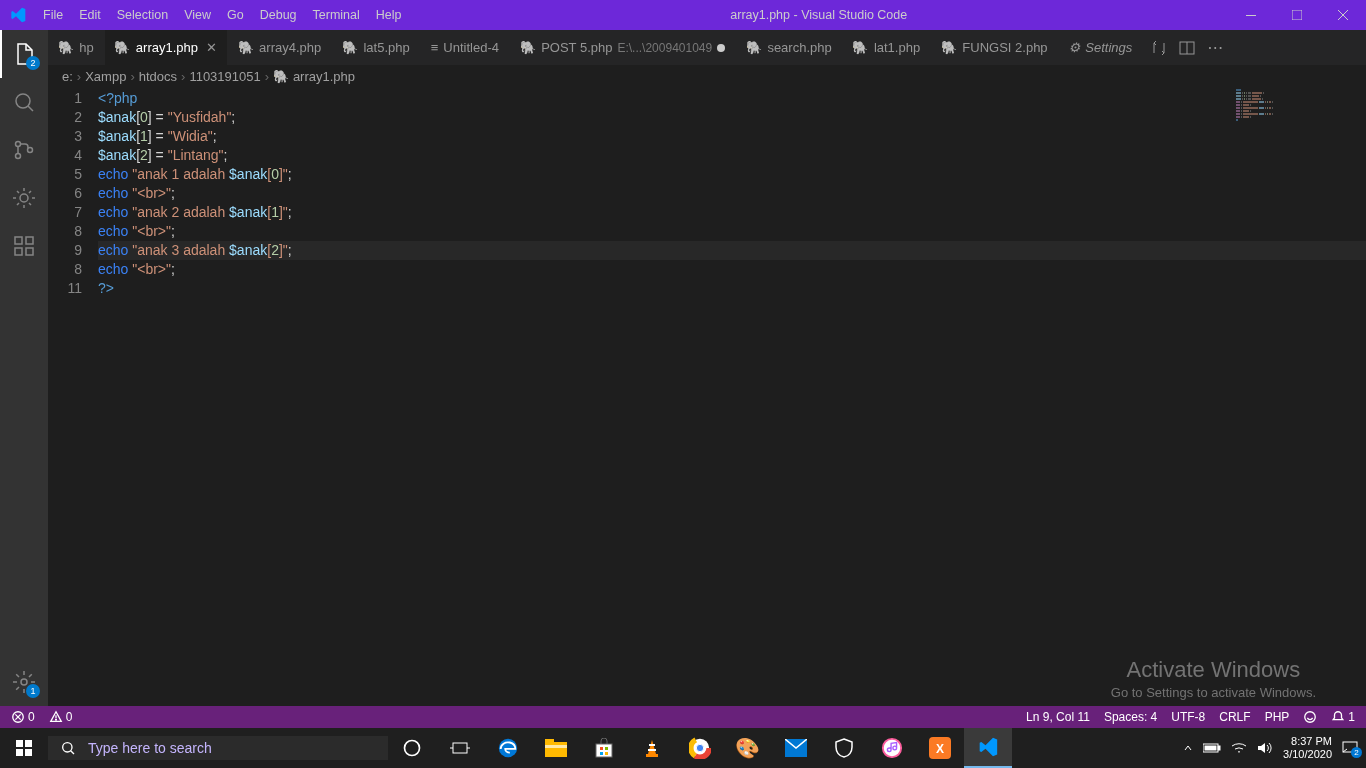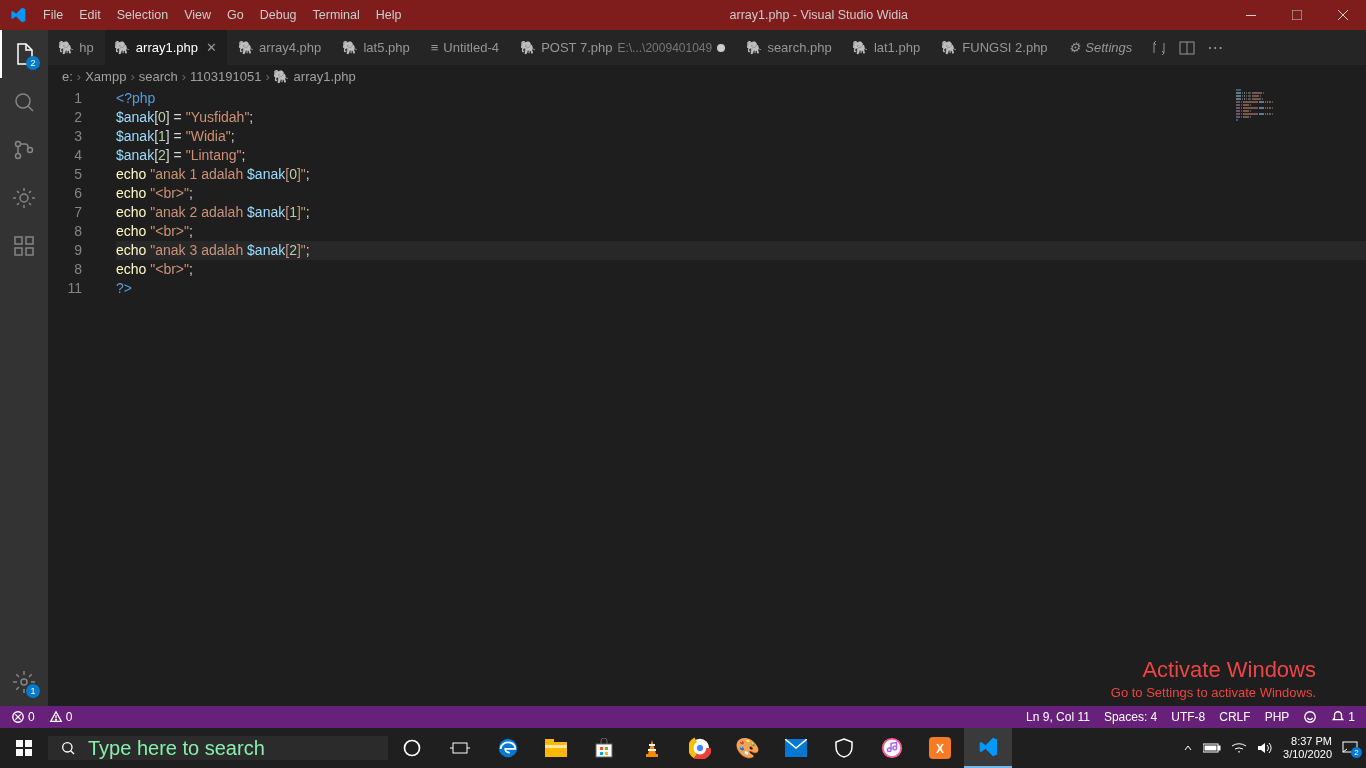--- a/index.html
+++ b/index.html
@@ -1,17 +1,17 @@
 <!DOCTYPE html>
 <html><head>
 <meta charset="utf-8">
 <style>
 * { margin: 0; padding: 0; box-sizing: border-box; font-family: 'Segoe UI', sans-serif; }
 body { background: #1e1e1e; color: #cccccc; width: 1366px; height: 768px; overflow: hidden; position: relative; }
-.titlebar { height: 30px; background: #7f1d1d; display: flex; align-items: center; font-size: 12.5px; }
+.titlebar { height: 30px; background: #6d28d9; display: flex; align-items: center; font-size: 12.5px; }
 .titlebar .logo { width: 35px; display: flex; justify-content: center; color: #007acc; }
 .titlebar .menu { display: flex; }
 .titlebar .menu-item { padding: 0 8px; cursor: pointer; line-height: 30px; }
 .titlebar .title { flex: 1; text-align: center; color: #cccccc; }
 .titlebar .win-controls { display: flex; }
 .titlebar .win-btn { width: 46px; height: 30px; display: flex; align-items: center; justify-content: center; cursor: pointer; }
 .main { display: flex; height: calc(100% - 30px - 22px - 40px); }
 .activitybar { width: 48px; background: #333333; display: flex; flex-direction: column; justify-content: space-between; }
 .activitybar .top, .activitybar .bottom { display: flex; flex-direction: column; }
 .activity-icon { width: 48px; height: 48px; display: flex; align-items: center; justify-content: center; color: #858585; cursor: pointer; position: relative; }
@@ -23,42 +23,42 @@
 .tab.active { background: #1e1e1e; color: #ffffff; }
 .tab .php-icon { color: #a074c4; font-size: 13px; }
 .tab .close { color: #969696; margin-left: 3px; }
 .tab.settings { margin-left: auto; font-style: italic; }
 .tab-actions { display: flex; align-items: center; padding: 0 8px; gap: 12px; color: #969696; }
 .breadcrumb { height: 22px; padding: 0 14px; display: flex; align-items: center; font-size: 13px; color: #a0a0a0; gap: 4px; background: #1e1e1e; }
 .breadcrumb .sep { color: #666; }
 .code-area { flex: 1; display: flex; position: relative; font-family: Consolas, 'Courier New', monospace; font-size: 14px; }
 .gutter { width: 50px; text-align: right; padding-right: 16px; color: #858585; user-select: none; padding-top: 2px; }
 .gutter div { height: 19px; line-height: 19px; }
-.code { flex: 1; padding-top: 2px; position: relative; margin-left: 18px; }
+.code { flex: 1; padding-top: 2px; position: relative; }
 .code-line { height: 19px; line-height: 19px; white-space: pre; }
 .code-line.hl { background: #282828; }
 .c-tag { color: #569cd6; }
 .c-var { color: #9cdcfe; }
 .c-num { color: #b5cea8; }
 .c-str { color: #ce9178; }
-.c-key { color: #fef9c3; }
+.c-key { color: #3b82f6; }
 .c-punc { color: #d4d4d4; }
 .minimap { position: absolute; top: 0; right: 14px; width: 120px; height: 100%; opacity: 0.5; padding: 2px 4px; }
 .minimap-line { height: 2px; margin-bottom: 1px; display: flex; gap: 1px; }
 .minimap-line span { height: 2px; display: inline-block; }
 .scrollbar { position: absolute; right: 0; top: 0; width: 14px; height: 100%; background: transparent; }
 .statusbar { height: 22px; background: #68217a; color: #ffffff; display: flex; align-items: center; font-size: 12px; padding: 0 8px; justify-content: space-between; }
 .statusbar .left, .statusbar .right { display: flex; align-items: center; gap: 8px; }
 .statusbar .item { display: flex; align-items: center; gap: 3px; cursor: pointer; padding: 0 3px; }
-.watermark { position: absolute; bottom: 68px; right: 50px; color: #ef4444; text-align: right; }
+.watermark { position: absolute; bottom: 68px; right: 50px; color: #737373; text-align: center; }
 .watermark .t1 { font-size: 22px; }
 .watermark .t2 { font-size: 13px; margin-top: 2px; }
 .taskbar { position: absolute; bottom: 0; left: 0; width: 100%; height: 40px; background: #1f1f1f; display: flex; align-items: center; }
 .taskbar .start { width: 48px; height: 40px; display: flex; align-items: center; justify-content: center; cursor: pointer; }
-.taskbar .search { flex: 0 0 340px; height: 24px; background: #2b2b2b; display: flex; align-items: center; padding: 0 12px; color: #86efac; gap: 12px; font-size: 20px; }
+.taskbar .search { flex: 0 0 340px; height: 24px; background: #2b2b2b; display: flex; align-items: center; padding: 0 12px; color: #c4b5fd; gap: 12px; font-size: 14px; }
 .taskbar .tray { margin-left: auto; display: flex; align-items: center; color: #fff; gap: 10px; padding-right: 8px; font-size: 12px; }
 .taskbar .apps { display: flex; align-items: center; height: 100%; }
 .taskbar .app { width: 48px; height: 40px; display: flex; align-items: center; justify-content: center; cursor: pointer; font-size: 20px; }
 .taskbar .app.active { background: #3a3a3a; border-bottom: 2px solid #76b9ed; }
 .taskbar .clock { text-align: right; line-height: 1.2; font-size: 11px; }
 svg { display: block; }
 .dot { width: 8px; height: 8px; border-radius: 50%; background: #cccccc; display: inline-block; }
 </style>
 </head>
 <body>
@@ -72,21 +72,21 @@
   <div class="menu" id="menu-bar">
       <div class="menu-item">File</div>
       <div class="menu-item">Edit</div>
       <div class="menu-item">Selection</div>
       <div class="menu-item">View</div>
       <div class="menu-item">Go</div>
       <div class="menu-item">Debug</div>
       <div class="menu-item">Terminal</div>
       <div class="menu-item">Help</div>
     </div>
-  <div class="title">array1.php - Visual Studio Widia</div>
+  <div class="title">array1.php - Visual Studio Code</div>
   <div class="win-controls">
     <div class="win-btn">
         <svg width="10" height="1">
           <rect width="10" height="1" fill="#ccc"></rect>
         </svg>
       </div>
     <div class="win-btn">
         <svg width="10" height="10">
           <rect x="0" y="0" width="10" height="10" fill="none" stroke="#ccc"></rect>
         </svg>
@@ -169,21 +169,21 @@
           <div class="tab">
             <span class="php-icon">🐘</span>
             <span>lat5.php</span>
           </div>
           <div class="tab">
             <span style="color:#969696;">≡</span>
             <span>Untitled-4</span>
           </div>
           <div class="tab">
             <span class="php-icon">🐘</span>
-            <span>POST 7.php</span> 
+            <span>POST 5.php</span> 
             <span style="color:#777;font-size:12px;">E:\...\2009401049</span> 
             <span class="dot"></span>
           </div>
           <div class="tab">
             <span class="php-icon">🐘</span>
             <span>search.php</span>
           </div>
           <div class="tab">
             <span class="php-icon">🐘</span>
             <span>lat1.php</span>
@@ -210,21 +210,21 @@
             </svg>
           </span>
         <span>⋯</span>
       </div>
     </div>
     <div class="breadcrumb" id="breadcrumb">
         <span>e:</span>
         <span class="sep">›</span>
         <span>Xampp</span>
         <span class="sep">›</span>
-        <span>search</span>
+        <span>htdocs</span>
         <span class="sep">›</span>
         <span>1103191051</span>
         <span class="sep">›</span>
         <span><span style="color:#a074c4">🐘</span> array1.php</span>
       </div>
     <div class="code-area">
       <div class="gutter" id="gutter">
           <div>1</div>
           <div>2</div>
           <div>3</div>

